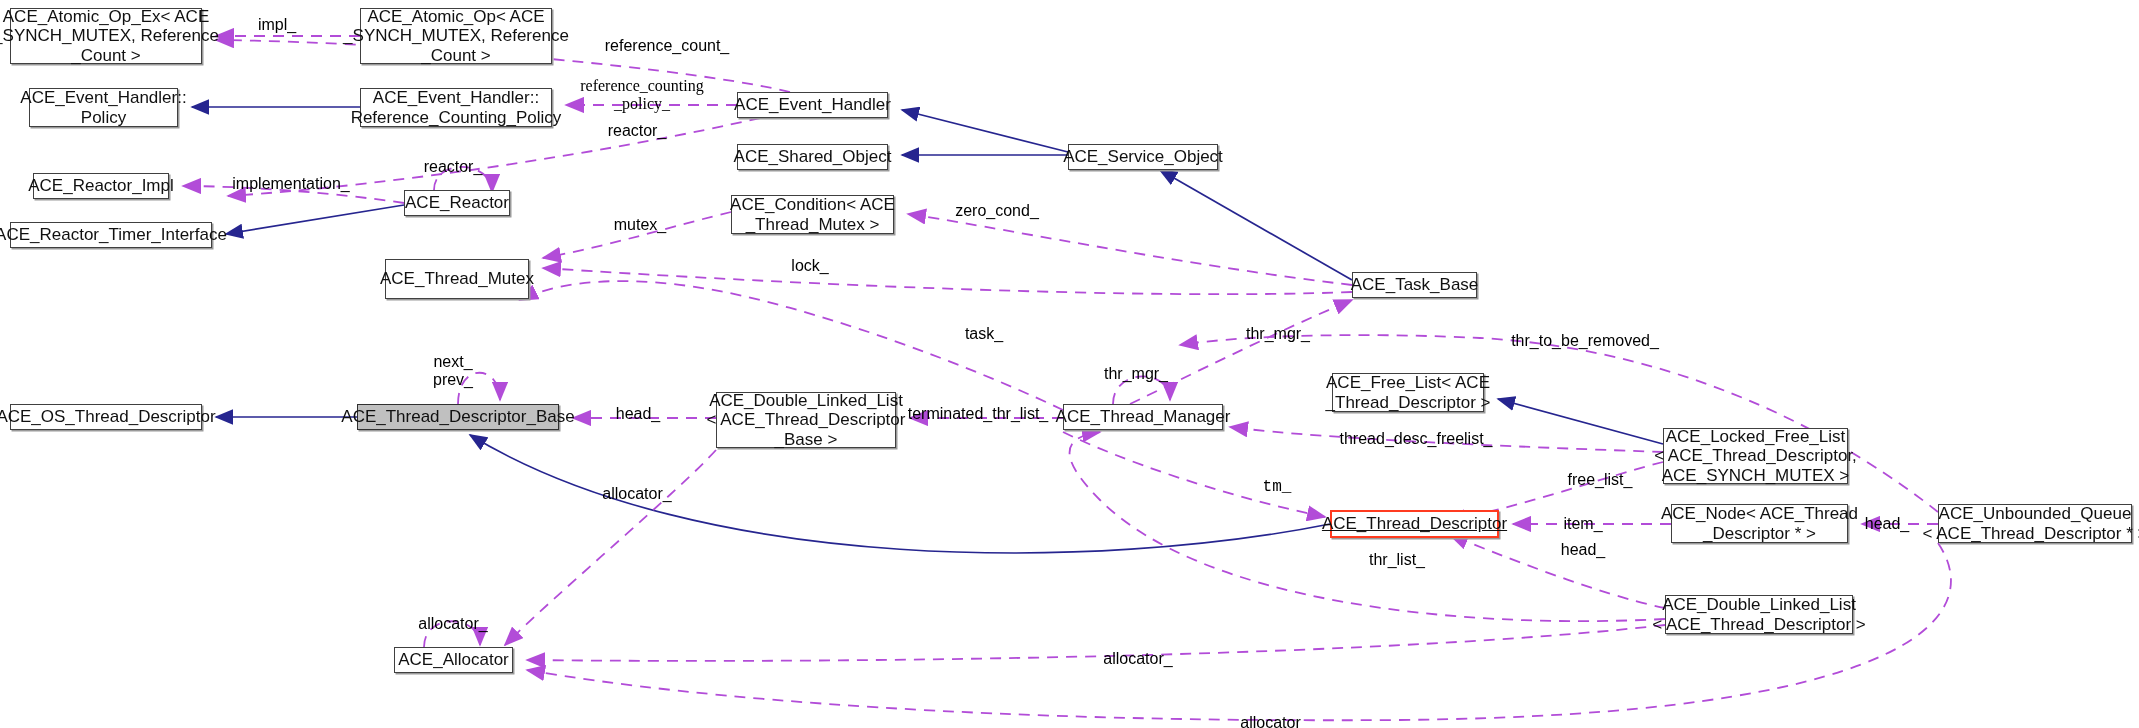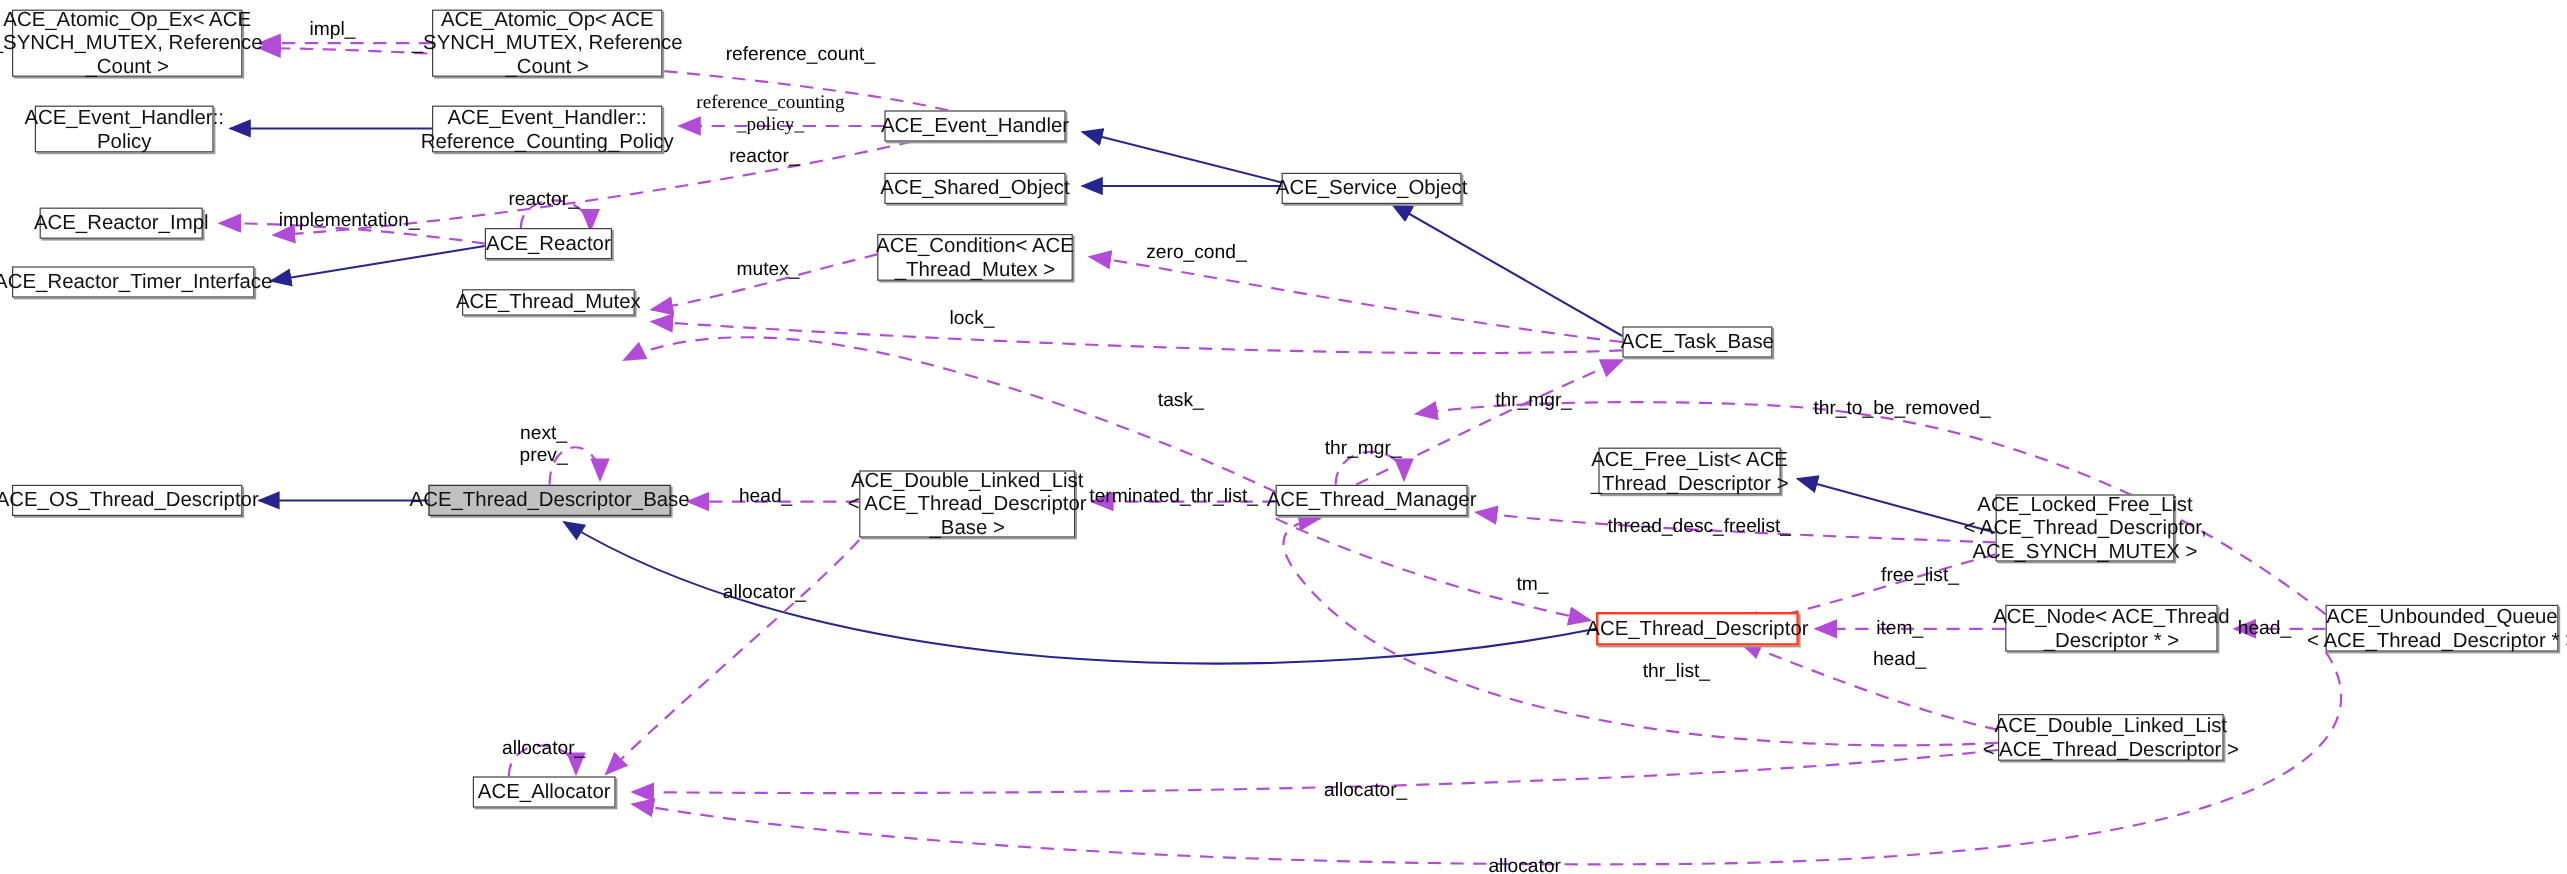--- a/index.html
+++ b/index.html
@@ -4,21 +4,21 @@
 <style>
   html,body{margin:0;padding:0;background:#ffffff;}
   body{font-family:"Liberation Sans","DejaVu Sans",sans-serif;}
   #diagram-root{position:relative;width:2139px;height:728px;background:#ffffff;overflow:hidden;}
   svg.edges{position:absolute;left:0;top:0;width:2139px;height:728px;}
   .node{position:absolute;box-sizing:border-box;background:#ffffff;border:1.6px solid #404040;
         display:flex;align-items:center;justify-content:center;text-align:center;
         font-size:17px;color:#101010;line-height:1.15;padding:2px 6px;
         box-shadow:1.5px 1.5px 0 0 #9a9a9a;}
   .node.hl{background:#c0c0c0;border-color:#303030;}
-  .node.cur{border:2.2px solid #ff3b20;box-shadow:1.5px 1.5px 0 0 #9a9a9a;}
+  .node.cur{border:2.2px solid #ff3b20;box-shadow:1.5px 1.5px 0 0 #9a9a9a;text-decoration:underline;}
   .node span{display:block;white-space:pre;}
   .elabel{position:absolute;font-size:16px;color:#000;white-space:pre;line-height:1.12;
           text-align:center;transform:translateX(-50%);}
 </style>
 </head>
 <body>
 
 <div id="diagram-root">
 
   <svg class="edges" viewBox="0 0 2139 728">
@@ -129,21 +129,21 @@
         <div>
           <span>ACE_Condition&lt; ACE</span>
           <span>_Thread_Mutex &gt;</span>
         </div>
       </div>
       <div class="node" style="left: 10px; top: 222px; width: 202px; height: 26px;">
         <div>
           <span>ACE_Reactor_Timer_Interface</span>
         </div>
       </div>
-      <div class="node" style="left: 385px; top: 241px; width: 144px; height: 22px;">
+      <div class="node" style="left: 385px; top: 259px; width: 144px; height: 40px;">
         <div>
           <span>ACE_Thread_Mutex</span>
         </div>
       </div>
       <div class="node" style="left: 1352px; top: 272px; width: 125px; height: 26px;">
         <div>
           <span>ACE_Task_Base</span>
         </div>
       </div>
       <div class="node hl" style="left: 357px; top: 404px; width: 202px; height: 26px;">
@@ -162,21 +162,21 @@
         <div>
           <span>ACE_Thread_Manager</span>
         </div>
       </div>
       <div class="node" style="left: 1332px; top: 373px; width: 152px; height: 39px;">
         <div>
           <span>ACE_Free_List&lt; ACE</span>
           <span>_Thread_Descriptor &gt;</span>
         </div>
       </div>
-      <div class="node" style="left: 1663px; top: 412px; width: 149px; height: 56px;">
+      <div class="node" style="left: 1663px; top: 428px; width: 185px; height: 56px;">
         <div>
           <span>ACE_Locked_Free_List</span>
           <span>&lt; ACE_Thread_Descriptor,</span>
           <span>ACE_SYNCH_MUTEX &gt;</span>
         </div>
       </div>
       <div class="node" style="left: 10px; top: 404px; width: 192px; height: 26px;">
         <div>
           <span>ACE_OS_Thread_Descriptor</span>
         </div>
@@ -222,21 +222,21 @@
       <div class="elabel" style="left: 810px; top: 257px;"><div>lock_</div></div>
       <div class="elabel" style="left: 984px; top: 325px;"><div>task_</div></div>
       <div class="elabel" style="left: 1278px; top: 325px;"><div>thr_mgr_</div></div>
       <div class="elabel" style="left: 1585px; top: 332px;"><div>thr_to_be_removed_</div></div>
       <div class="elabel" style="left: 453px; top: 353px;"><div>next_</div><div>prev_</div></div>
       <div class="elabel" style="left: 638px; top: 405px;"><div>head_</div></div>
       <div class="elabel" style="left: 978px; top: 405px;"><div>terminated_thr_list_</div></div>
       <div class="elabel" style="left: 1136px; top: 365px;"><div>thr_mgr_</div></div>
       <div class="elabel" style="left: 1416px; top: 430px;"><div>thread_desc_freelist_</div></div>
       <div class="elabel" style="left: 1600px; top: 471px;"><div>free_list_</div></div>
-      <div class="elabel" style="left: 1277px; top: 479px;"><div>tm_</div></div>
+      <div class="elabel" style="left: 1277px; top: 479px; font-family: Liberation Mono, monospace;"><div>tm_</div></div>
       <div class="elabel" style="left: 1583px; top: 515px;"><div>item_</div></div>
       <div class="elabel" style="left: 1887px; top: 515px;"><div>head_</div></div>
       <div class="elabel" style="left: 1583px; top: 541px;"><div>head_</div></div>
       <div class="elabel" style="left: 1397px; top: 551px;"><div>thr_list_</div></div>
       <div class="elabel" style="left: 637px; top: 485px;"><div>allocator_</div></div>
       <div class="elabel" style="left: 453px; top: 615px;"><div>allocator_</div></div>
       <div class="elabel" style="left: 1138px; top: 650px;"><div>allocator_</div></div>
       <div class="elabel" style="left: 1275px; top: 714px;"><div>allocator_</div></div>
     </div>
 </div>

